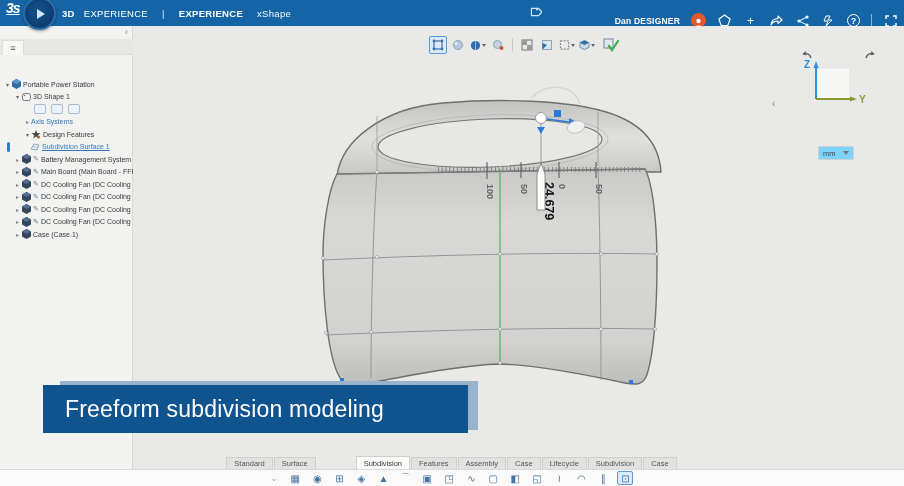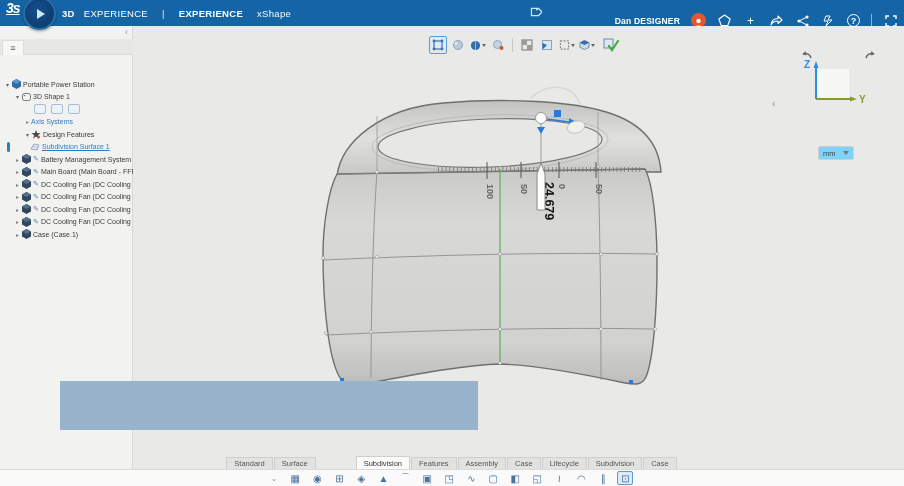--- a/index.html
+++ b/index.html
@@ -481,20 +481,23 @@
         <text x="61" y="45" font-size="10" font-weight="bold" fill="#8a9a33">Y</text>
       </svg>
       <div class="unitbox">
         <span>mm</span>
         <span class="caret-down"></span>
       </div>
     </div>
   </div>
 
   <div class="banner-shadow"></div>
+  <div class="banner">
+    <span>Freeform subdivision modeling</span>
+  </div>
 
   <div class="bottombar">
     <div class="tabsrow">
       <div class="btab">
           <span>Standard</span>
         </div>
       <div class="btab">
           <span>Surface</span>
         </div>
       <div class="btab active">

